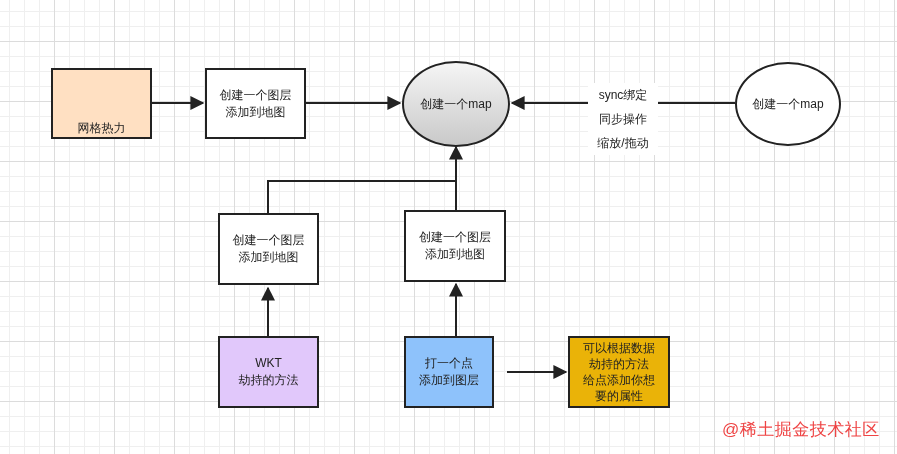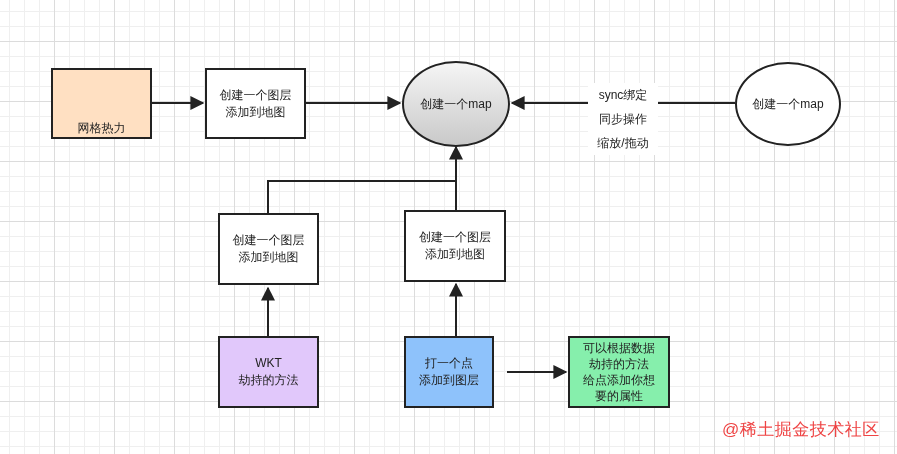--- a/index.html
+++ b/index.html
@@ -94,20 +94,20 @@
 <div class="node" id="n-wkt" style="left: 218px; top: 336px; width: 101px; height: 72px; background: rgb(225, 200, 251);">
   <span>WKT
 劫持的方法</span>
 </div>
 
 <div class="node" id="n-point" style="left: 404px; top: 336px; width: 90px; height: 72px; background: rgb(142, 194, 251);">
   <span>打一个点
 添加到图层</span>
 </div>
 
-<div class="node" id="n-note" style="left: 568px; top: 336px; width: 102px; height: 72px; font-size: 12px; line-height: 16px; background: #86efac; text-align: center;">
+<div class="node" id="n-note" style="left: 568px; top: 336px; width: 102px; height: 72px; font-size: 12px; line-height: 16px; background: #eab308; text-align: center;">
   <span>可以根据数据
 劫持的方法
 给点添加你想
 要的属性</span>
 </div>
 
 <div class="watermark" style="left:722px;top:418px;">@稀土掘金技术社区</div>
 
 </body></html>

